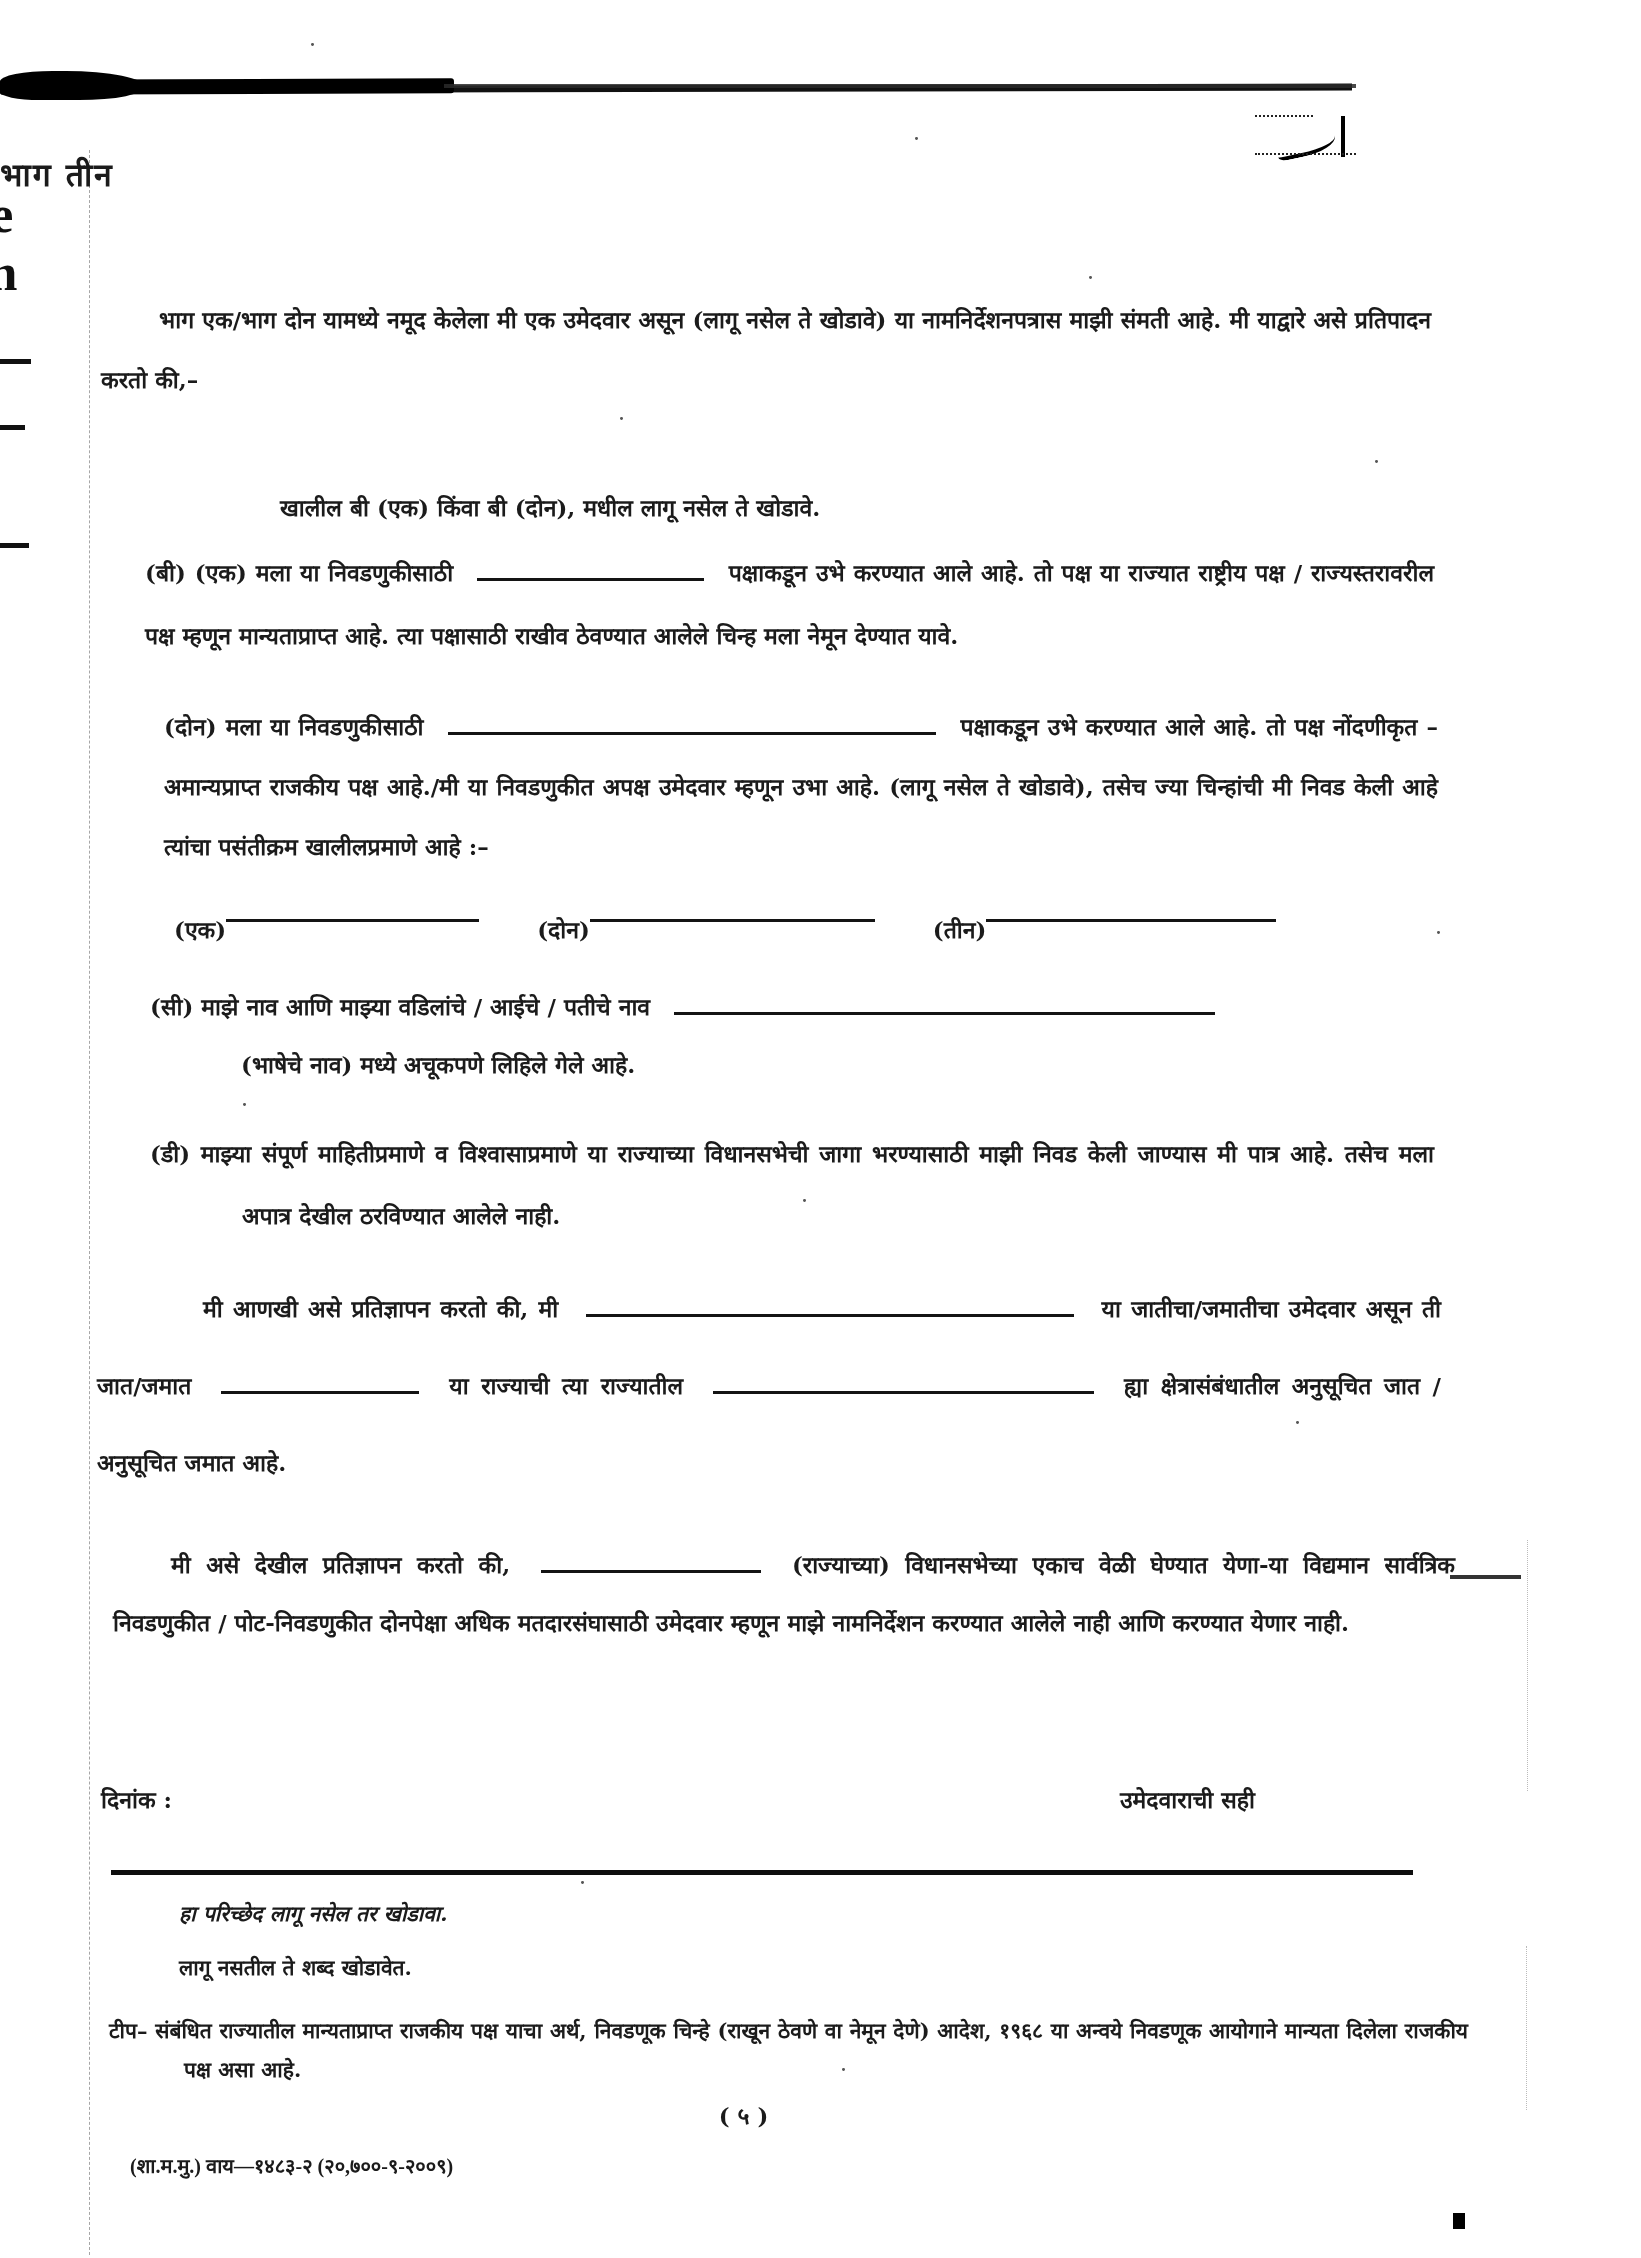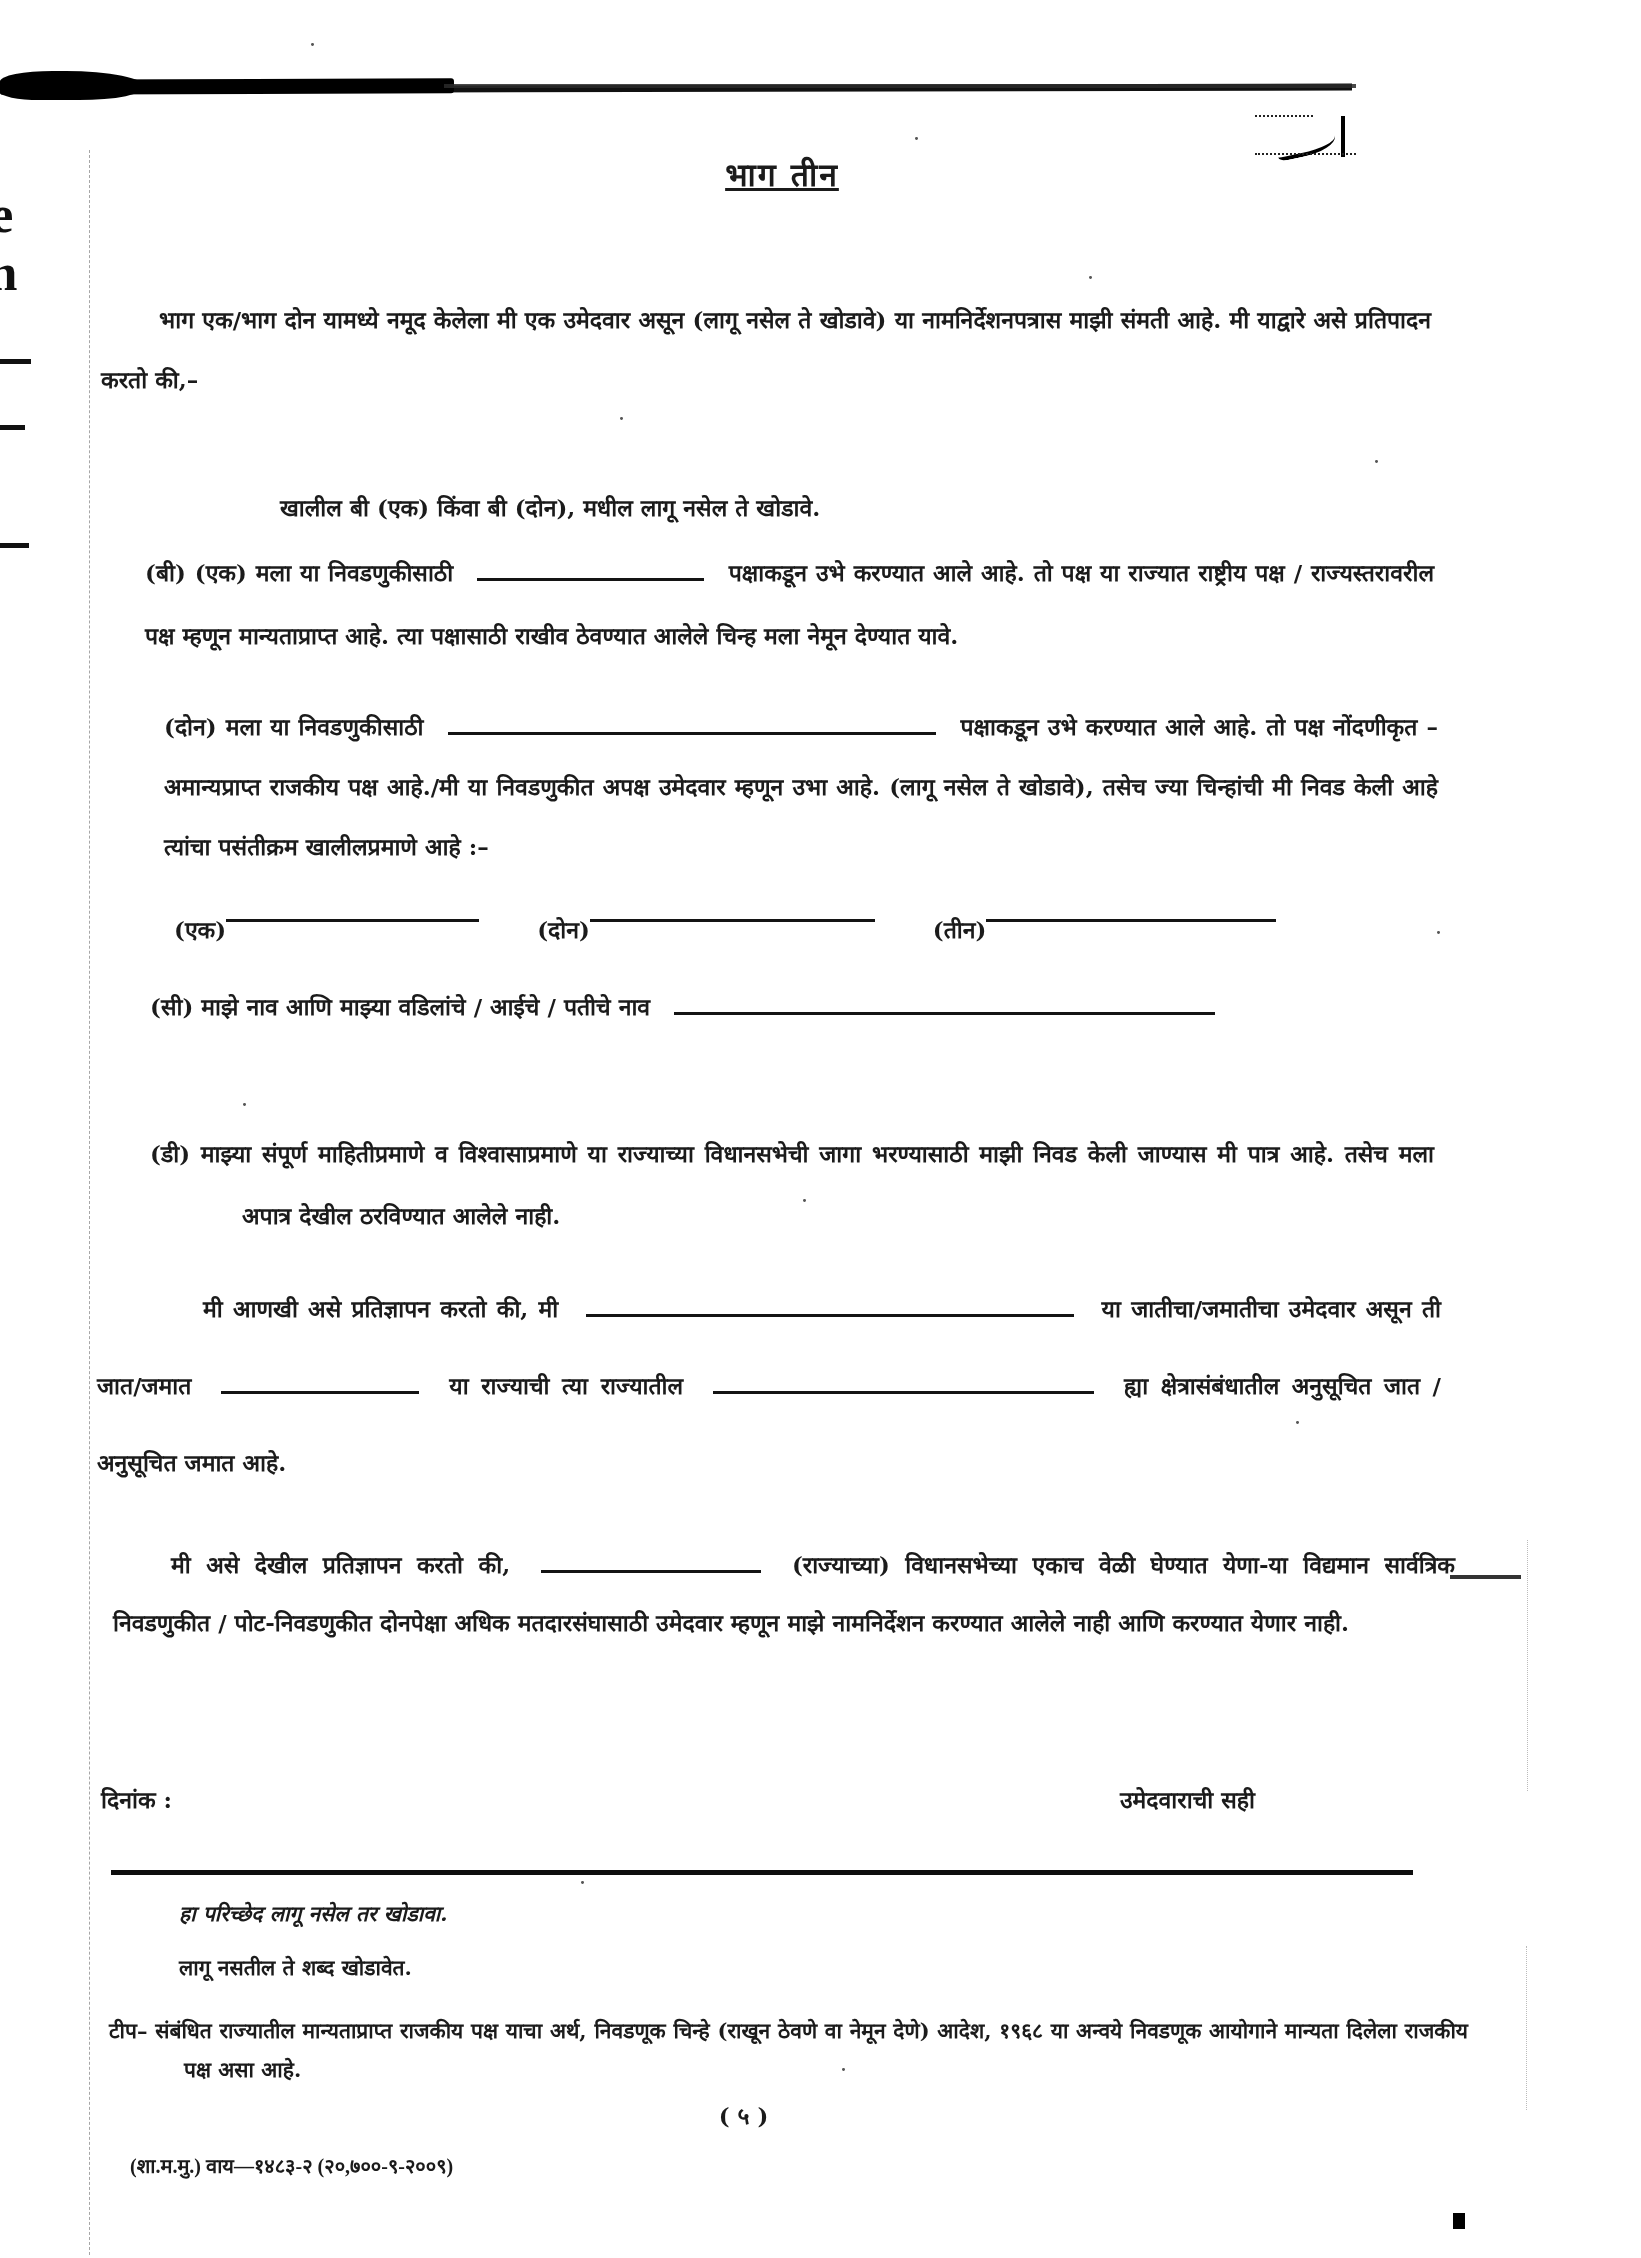--- a/index.html
+++ b/index.html
@@ -6,21 +6,21 @@
   .page{
     position:relative;
     width:1641px;height:2258px;
     background:#ffffff;
     font-family:"DejaVu Serif","DejaVu Sans",serif;
     color:#1b1b1b;
     overflow:hidden;
   }
   .txt{position:absolute;font-weight:700;font-size:23px;line-height:60px;}
   .just{text-align:justify;}
-  .title{font-size:32px;letter-spacing:1.9px;text-align:center;text-decoration:underline;}
+  .title{font-size:32px;letter-spacing:1.9px;text-align:left;}
   .blank{display:inline-block;border-bottom:2.9px solid #141414;height:19.3px;vertical-align:baseline;}
   .blank.thick{border-bottom-width:3.9px;}
   .rule{position:absolute;background:#0e0e0e;}
   .foot{font-size:21px;line-height:39px;}
   
   .art{position:absolute;}
   .band1{left:0;top:85px;width:1352px;height:6.8px;background:#111;transform:skewY(-0.12deg);}
   .band2{left:0;top:79px;width:454px;height:14.5px;background:#000;border-radius:2.9px;transform:rotate(-0.2deg);}
   .band3{left:444px;top:84px;width:912px;height:3.9px;background:#2a2a2a;opacity:.85;}
   .band4{left:0;top:71px;width:145px;height:29px;background:#000;border-radius:40% 60% 50% 30%;}
@@ -99,20 +99,21 @@
     <span>(दोन)</span>
     <span class="blank thick" style="width:285px;margin-right:58px;"></span>
     <span>(तीन)</span>
     <span class="blank thick" style="width:290px;"></span>
   </div>
 
   <p class="txt" style="left:150px;top:977px;width:1284px;margin:0;">
     <span>(सी) माझे नाव आणि माझ्या वडिलांचे / आईचे / पतीचे नाव</span>
     <span class="blank thick" style="width:541px;margin-left:15.4px;"></span>
   </p>
+  <p class="txt" style="left:241px;top:1035px;margin:0;">(भाषेचे नाव) मध्ये अचूकपणे लिहिले गेले आहे.</p>
 
   <p class="txt just" style="left:150px;top:1123px;width:1284px;line-height:62px;margin:0;padding-left:92px;text-indent:-92px;box-sizing:border-box;">(डी) माझ्या संपूर्ण माहितीप्रमाणे व विश्वासाप्रमाणे या राज्याच्या विधानसभेची जागा भरण्यासाठी माझी निवड केली जाण्यास मी पात्र आहे. तसेच मला अपात्र देखील ठरविण्यात आलेले नाही.</p>
 
   <p class="txt just" style="left:97px;top:1270px;width:1344px;line-height:77px;text-indent:106px;margin:0;">
     <span>मी आणखी असे प्रतिज्ञापन करतो की, मी</span>
     <span class="blank thick" style="width:488px;margin:0 17.4px;"></span>
     <span>या जातीचा/जमातीचा उमेदवार असून ती जात/जमात</span>
     <span class="blank thick" style="width:198px;margin:0 17.4px;"></span>
     <span>या राज्याची त्या राज्यातील</span>
     <span class="blank thick" style="width:381px;margin:0 17.4px;"></span>

